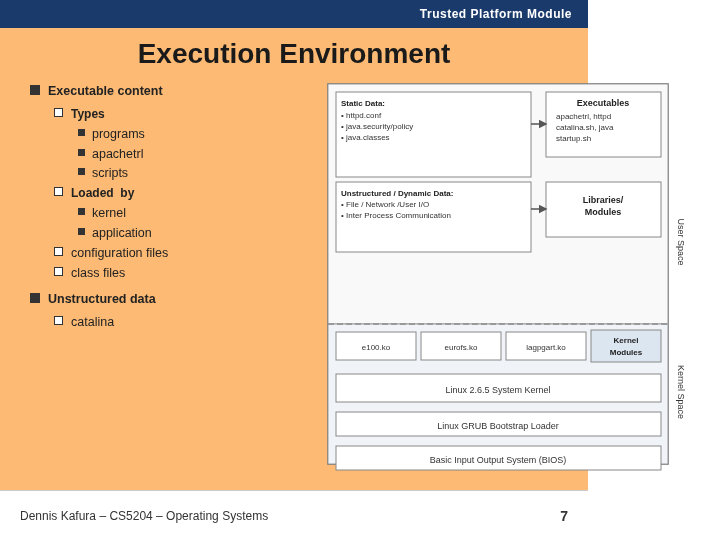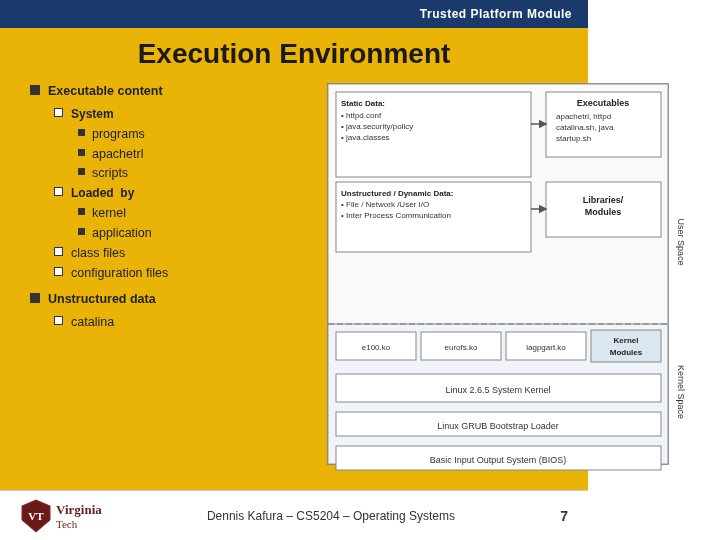--- a/index.html
+++ b/index.html
@@ -11,21 +11,21 @@
       font-family: Arial, sans-serif;
       font-size: 13px;
       color: #222;
       position: relative;
       overflow: hidden;
     }
 
     .slide {
       width: 588px;
       height: 540px;
-      background: #eab308;
+      background: #fdba74;
       position: relative;
     }
 
     
     .header-bar {
       background: #1a3a6c;
       height: 28px;
       display: flex;
       align-items: center;
       justify-content: flex-end;
@@ -183,21 +183,21 @@
 
       <div class="text-column">
 
         <div class="bullet-l1">
           <div class="bullet-square"></div>
           <span class="section-label">Executable content</span>
         </div>
 
         <div class="bullet-l2">
           <div class="bullet-hollow"></div>
-          <span class="sub-label"><strong>System</strong></span>
+          <span class="sub-label"><strong>Types</strong></span>
         </div>
         <div class="bullet-l3">
           <div class="bullet-square-small"></div>
           <span>programs</span>
         </div>
         <div class="bullet-l3">
           <div class="bullet-square-small"></div>
           <span>apachetrl</span>
         </div>
         <div class="bullet-l3">
@@ -213,25 +213,25 @@
           <div class="bullet-square-small"></div>
           <span>kernel</span>
         </div>
         <div class="bullet-l3">
           <div class="bullet-square-small"></div>
           <span>application</span>
         </div>
 
         <div class="bullet-l2">
           <div class="bullet-hollow"></div>
+          <span>configuration files</span>
+        </div>
+        <div class="bullet-l2">
+          <div class="bullet-hollow"></div>
           <span>class files</span>
-        </div>
-        <div class="bullet-l2">
-          <div class="bullet-hollow"></div>
-          <span>configuration files</span>
         </div>
 
         <div class="bullet-l1" style="margin-top:7px;">
           <div class="bullet-square"></div>
           <span class="section-label">Unstructured data</span>
         </div>
         <div class="bullet-l2">
           <div class="bullet-hollow"></div>
           <span>catalina</span>
         </div>
@@ -306,28 +306,17 @@
 
           <line x1="2" y1="242" x2="342" y2="242" stroke="#999" stroke-width="2" stroke-dasharray="6,3"></line>
 
         </svg>
       </div>
 
     </div>
   </div>
 
   <div class="footer">
-    <div class="footer-logo">
-
-      <svg width="32" height="36" viewBox="0 0 32 36">
-        <polygon points="16,2 30,8 30,22 16,34 2,22 2,8" fill="#6b1a1a" stroke="#8b2222" stroke-width="1"></polygon>
-        <text x="16" y="22" text-anchor="middle" fill="#ffffff" font-size="11" font-weight="bold" font-family="serif">VT</text>
-      </svg>
-      <div>
-        <div style="font-size:13px; font-weight:bold; color:#6b1a1a; font-family:serif;">Virginia</div>
-        <div style="font-size:11px; color:#6b1a1a; font-family:serif;">Tech</div>
-      </div>
-    </div>
     <div class="footer-text">Dennis Kafura – CS5204 – Operating Systems</div>
     <div class="footer-page">7</div>
   </div>
 
 </div>
 
 </body></html>

